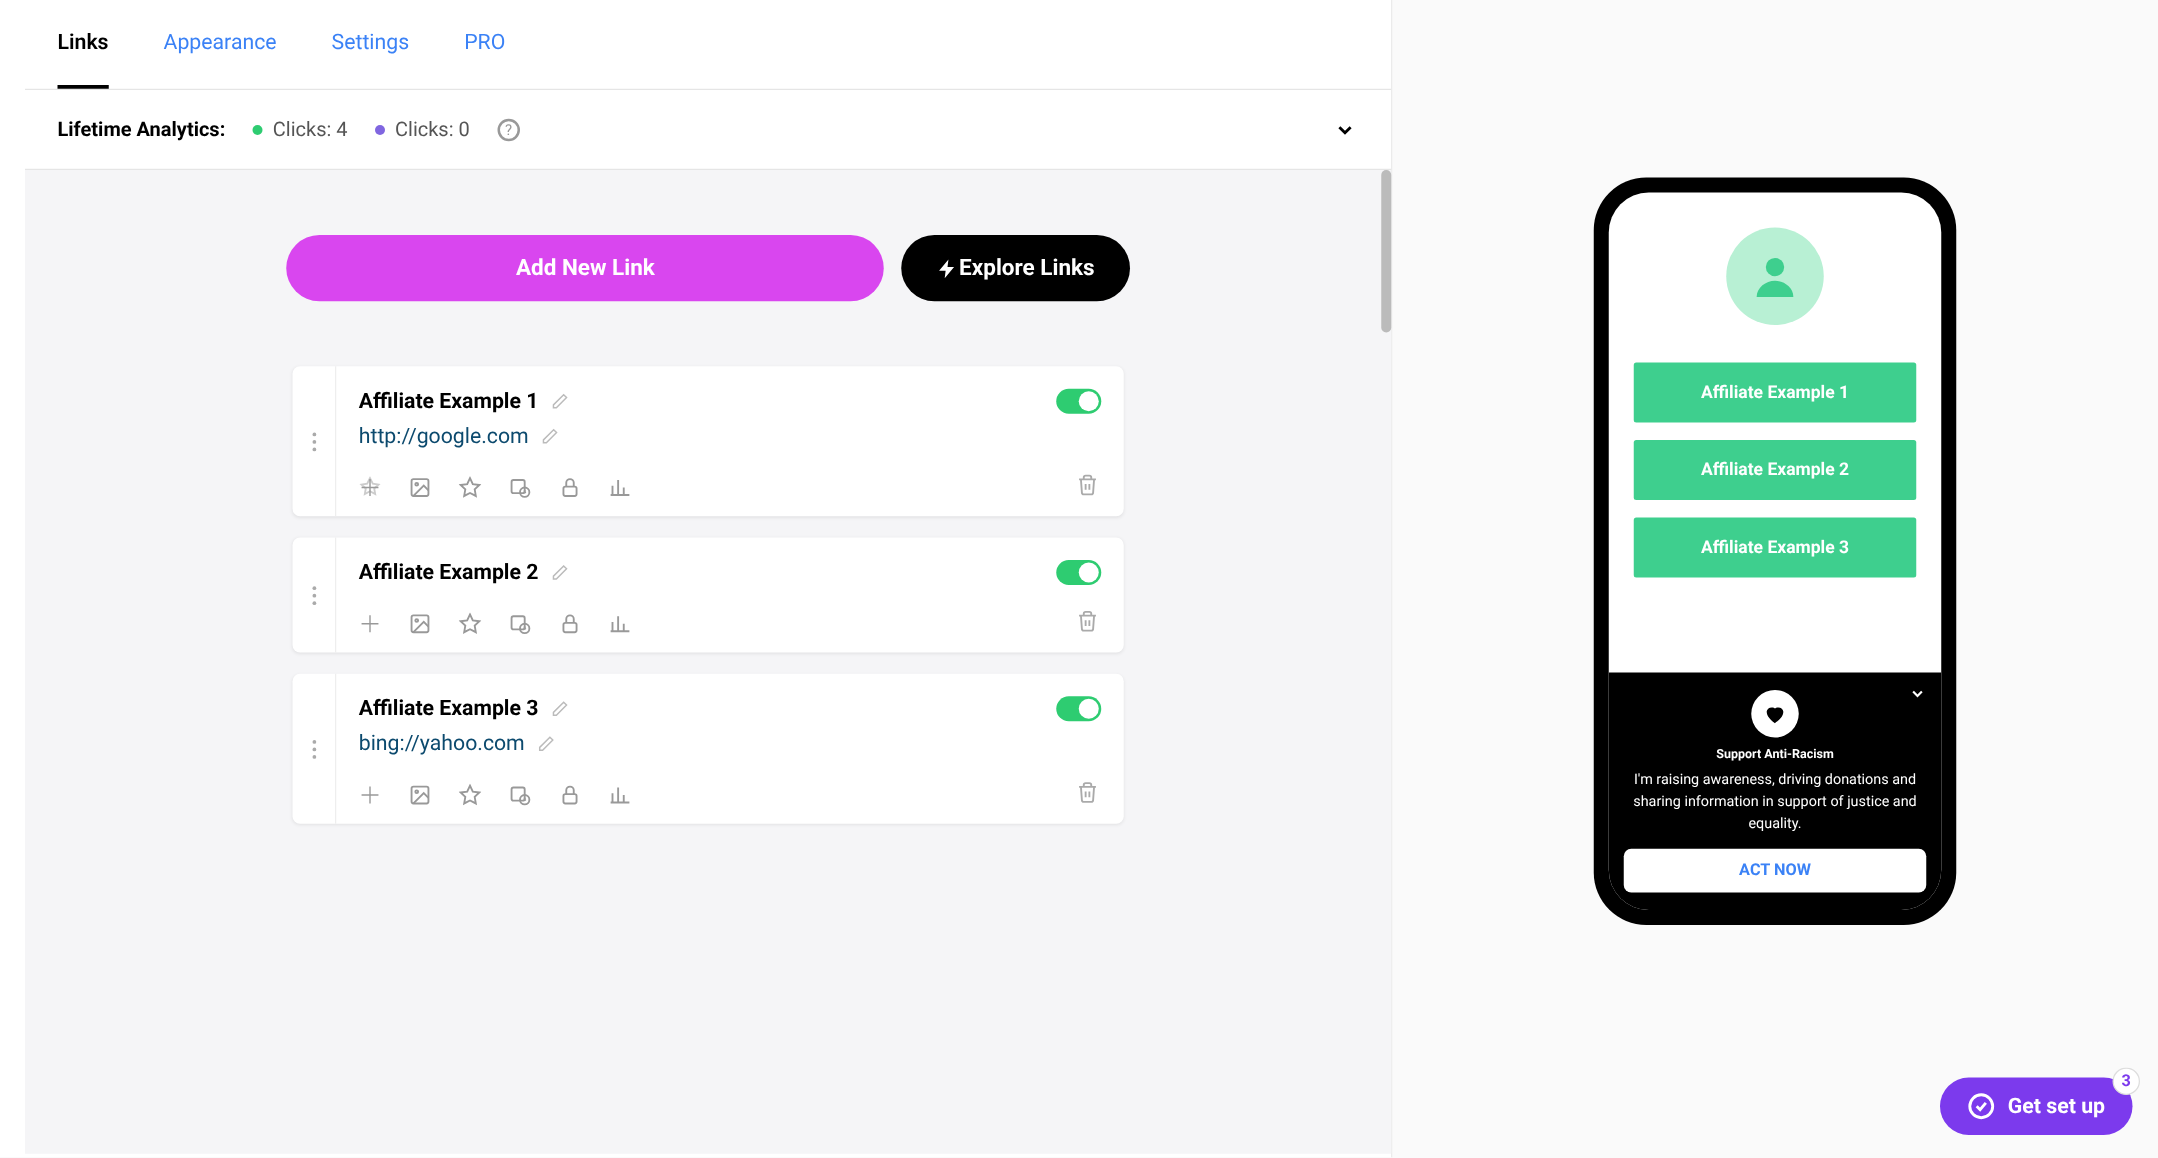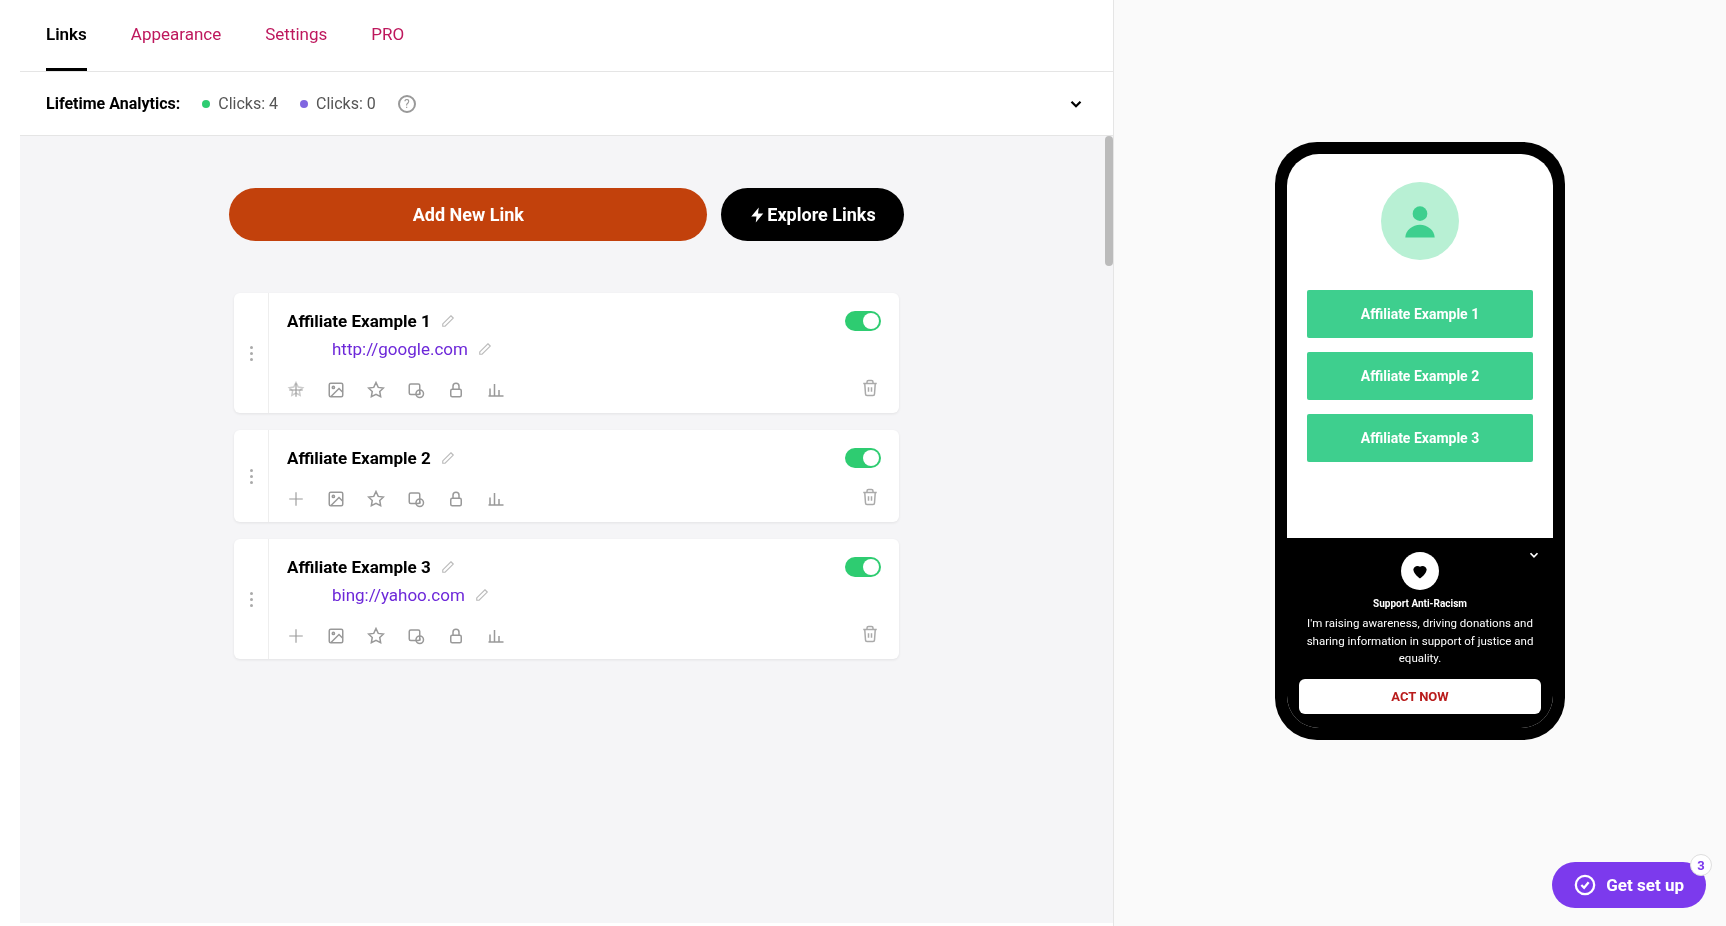--- a/index.html
+++ b/index.html
@@ -2,70 +2,70 @@
 <html><head>
 <meta charset="utf-8">
 <style>
 * { margin: 0; padding: 0; box-sizing: border-box; font-family: -apple-system, BlinkMacSystemFont, 'Segoe UI', Roboto, sans-serif; }
 body { background: #fff; }
 .container { display: flex; min-height: 100vh; padding-left: 20px; }
 .left-panel { flex: 1; border-right: 1px solid #e5e5e5; }
 .right-panel { width: 612px; background: #fafafa; position: relative; display: flex; justify-content: center; padding-top: 142px; }
 
 .tabs { display: flex; gap: 44px; padding: 0 26px; border-bottom: 1px solid #e5e5e5; }
-.tab { padding: 24px 0; font-size: 17px; color: #be185d; cursor: pointer; border-bottom: 3px solid transparent; }
+.tab { padding: 24px 0; font-size: 17px; color: #3b82f6; cursor: pointer; border-bottom: 3px solid transparent; }
 .tab.active { color: #000; font-weight: 600; border-bottom: 3px solid #000; }
 
 .analytics-bar { display: flex; align-items: center; padding: 22px 26px; border-bottom: 1px solid #e5e5e5; position: relative; }
 .analytics-label { font-weight: 700; font-size: 16px; margin-right: 22px; }
 .metric { display: flex; align-items: center; font-size: 16px; color: #555; margin-right: 22px; }
 .dot { width: 8px; height: 8px; border-radius: 50%; margin-right: 8px; }
 .dot.green { background: #2ecc71; }
 .dot.purple { background: #8066e0; }
 .help-icon { width: 18px; height: 18px; border: 2px solid #999; border-radius: 50%; display: flex; align-items: center; justify-content: center; font-size: 12px; color: #999; cursor: pointer; }
 .expand-chevron { position: absolute; right: 28px; cursor: pointer; }
 
 .content-area { background: #f5f5f7; padding: 52px 0; min-height: calc(100vh - 139px); position: relative; }
 .scroll-indicator { position: absolute; right: 0; top: 0; width: 8px; height: 130px; background: #bbb; border-radius: 4px; }
 .action-buttons { display: flex; gap: 14px; justify-content: center; margin-bottom: 52px; }
-.btn-add { background: #c2410c; color: #fff; border: none; padding: 16px 0; width: 478px; border-radius: 28px; font-size: 18px; font-weight: 700; cursor: pointer; }
+.btn-add { background: #d946ef; color: #fff; border: none; padding: 16px 0; width: 478px; border-radius: 28px; font-size: 18px; font-weight: 700; cursor: pointer; }
 .btn-explore { background: #000; color: #fff; border: none; padding: 16px 28px; border-radius: 28px; font-size: 18px; font-weight: 700; cursor: pointer; display: flex; align-items: center; }
 
 .link-cards { display: flex; flex-direction: column; gap: 17px; align-items: center; }
 .link-card { display: flex; background: #fff; width: 665px; border-radius: 6px; box-shadow: 0 1px 3px rgba(0,0,0,0.08); }
 .drag-handle { width: 35px; border-right: 1px solid #eee; display: flex; align-items: center; justify-content: center; cursor: grab; }
 .drag-dots { display: flex; flex-direction: column; gap: 3px; }
 .drag-dots span { width: 3px; height: 3px; background: #aaa; border-radius: 50%; }
 .card-body { flex: 1; padding: 18px 18px 14px 18px; }
 .card-title-row { display: flex; align-items: center; gap: 10px; }
 .card-title { font-weight: 700; font-size: 17px; }
 .edit-icon { color: #bbb; cursor: pointer; font-size: 14px; }
 .card-url-row { display: flex; align-items: center; gap: 10px; margin-top: 8px; }
-.card-url { color: #6d28d9; font-size: 17px; margin-left: 45px; }
+.card-url { color: #0c4a6e; font-size: 17px; }
 .card-icons { display: flex; gap: 22px; margin-top: 22px; }
 .card-icon { color: #999; cursor: pointer; }
 .toggle { position: absolute; right: 18px; top: 18px; width: 36px; height: 20px; background: #2ecc71; border-radius: 10px; cursor: pointer; }
 .toggle::after { content: ''; position: absolute; right: 2px; top: 2px; width: 16px; height: 16px; background: #fff; border-radius: 50%; }
 .link-card { position: relative; }
 .trash { position: absolute; right: 20px; bottom: 16px; color: #aaa; cursor: pointer; }
 
 
 .phone { width: 290px; height: 598px; background: #000; border-radius: 42px; padding: 12px; position: relative; }
 .phone-screen { width: 100%; height: 100%; background: #fff; border-radius: 32px; overflow: hidden; display: flex; flex-direction: column; }
 .phone-top { padding: 28px 10px 18px; display: flex; flex-direction: column; align-items: center; }
 .avatar { width: 78px; height: 78px; background: #b8f0d4; border-radius: 50%; display: flex; align-items: center; justify-content: center; margin-bottom: 30px; }
 .avatar-icon { width: 44px; height: 44px; }
 .phone-links { display: flex; flex-direction: column; gap: 14px; width: 100%; padding: 0 10px; }
 .phone-link { background: #3ecf8e; color: #fff; padding: 16px; text-align: center; font-weight: 700; font-size: 14px; border-radius: 2px; }
 .phone-banner { background: #000; color: #fff; padding: 14px 12px 14px; position: relative; margin-top: auto; }
 .banner-icon { width: 38px; height: 38px; background: #fff; border-radius: 50%; margin: 0 auto 8px; display: flex; align-items: center; justify-content: center; }
 .banner-chevron { position: absolute; right: 12px; top: 10px; color: #fff; }
 .banner-title { text-align: center; font-weight: 700; font-size: 10px; margin-bottom: 6px; }
 .banner-text { text-align: center; font-size: 11.5px; line-height: 1.5; margin-bottom: 12px; }
-.banner-btn { background: #fff; color: #b91c1c; width: 100%; padding: 10px; border-radius: 6px; font-weight: 700; font-size: 13px; text-align: center; border: none; }
+.banner-btn { background: #fff; color: #3b82f6; width: 100%; padding: 10px; border-radius: 6px; font-weight: 700; font-size: 13px; text-align: center; border: none; }
 
 .setup-pill { position: fixed; right: 20px; bottom: 18px; background: #7c3aed; color: #fff; padding: 12px 22px; border-radius: 26px; font-weight: 700; font-size: 17px; display: flex; align-items: center; gap: 10px; cursor: pointer; }
 .setup-badge { position: absolute; top: -8px; right: -6px; background: #fff; color: #7c3aed; width: 22px; height: 22px; border-radius: 50%; font-size: 13px; display: flex; align-items: center; justify-content: center; border: 1px solid #ddd; font-weight: 700; }
 
 svg { display: block; }
 </style>
 </head>
 <body>
 
 <div class="container">

